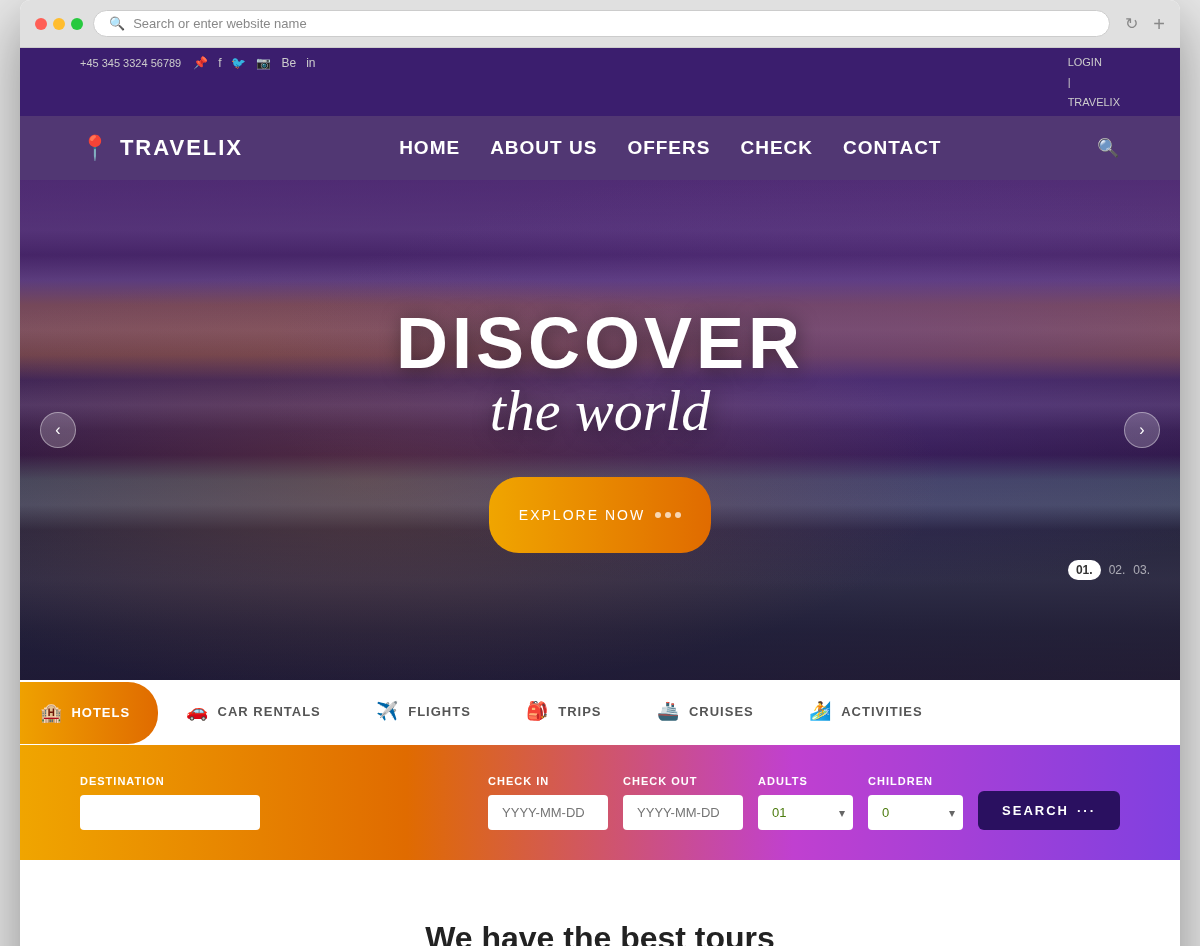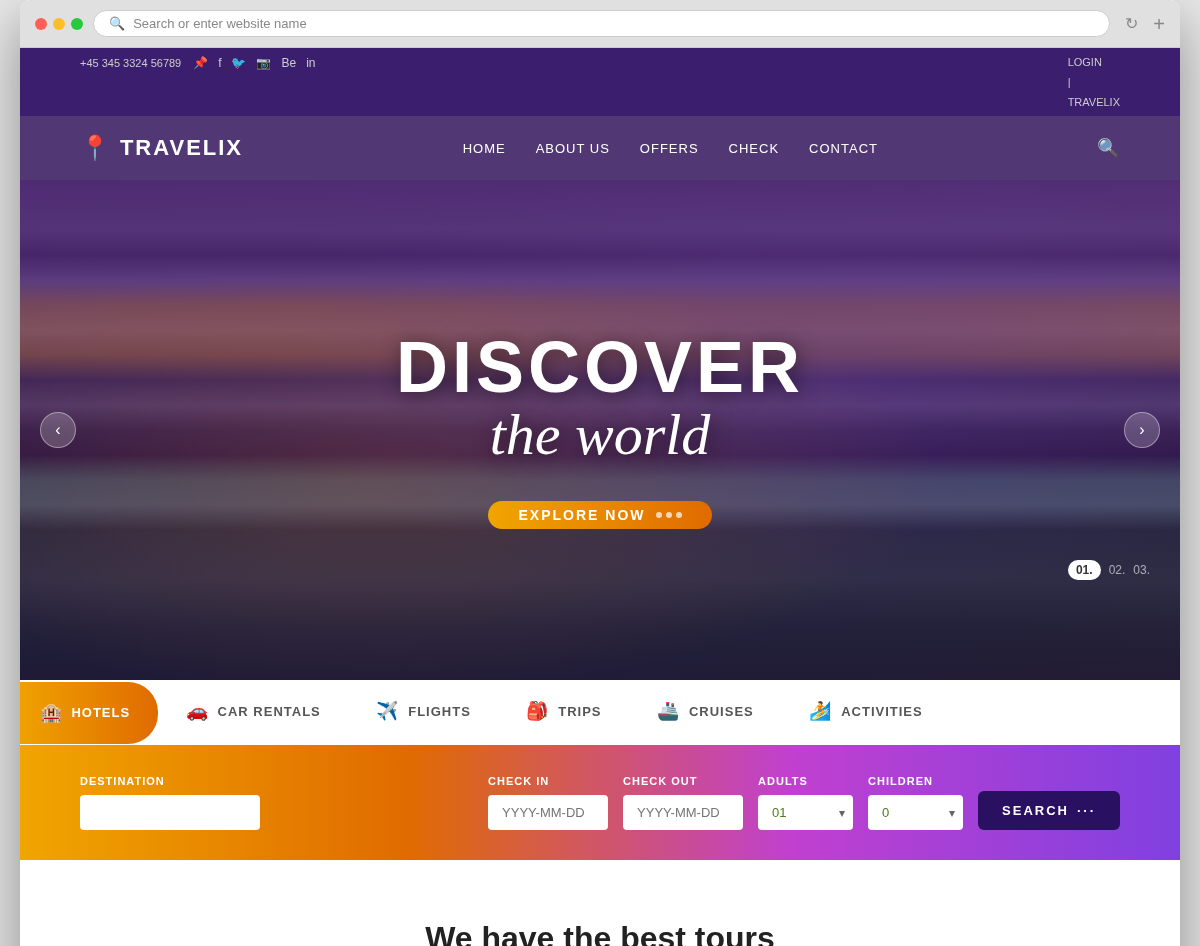--- a/index.html
+++ b/index.html
@@ -65,21 +65,21 @@
     .navbar {
       background: rgba(50, 20, 90, 0.85);
       padding: 18px 60px;
       display: flex;
       justify-content: space-between;
       align-items: center;
     }
     .logo { display: flex; align-items: center; gap: 8px; color: #fff; font-size: 22px; font-weight: bold; letter-spacing: 2px; }
     .logo-icon { color: #c084fc; font-size: 24px; }
     .nav-links { display: flex; gap: 30px; list-style: none; }
-    .nav-links a { color: #fff; text-decoration: none; font-size: 13px; font-weight: 400; letter-spacing: 1px; cursor: pointer; }
+    .nav-links a { color: #fff; text-decoration: none; font-size: 19px; font-weight: 700; letter-spacing: 1px; cursor: pointer; }
     .nav-search { color: #fff; font-size: 18px; cursor: pointer; }
 
     
     .hero {
       position: relative;
       height: 500px;
       background: linear-gradient(to bottom, rgba(50,20,90,0.6) 0%, rgba(20,10,40,0.5) 100%),
         linear-gradient(135deg, #4a3060 0%, #6b4a8a 30%, #8b6bb0 60%, #c08060 100%);
       display: flex;
       align-items: center;
@@ -111,23 +111,23 @@
     }
     .hero-btn {
       margin-top: 35px;
       display: inline-flex;
       align-items: center;
       gap: 10px;
       background: linear-gradient(90deg, #f0a500, #e06b00);
       color: #fff;
       border: none;
       border-radius: 30px;
-      padding: 6px 30px;
+      padding: 30px 30px;
       font-size: 14px;
-      font-weight: 700;
+      font-weight: 400;
       letter-spacing: 2px;
       cursor: pointer;
       text-transform: uppercase;
     }
     .hero-dots { display: flex; gap: 4px; }
     .hero-dot { width: 6px; height: 6px; border-radius: 50%; background: rgba(255,255,255,0.7); }
 
     
     .slider-arrow {
       position: absolute;

